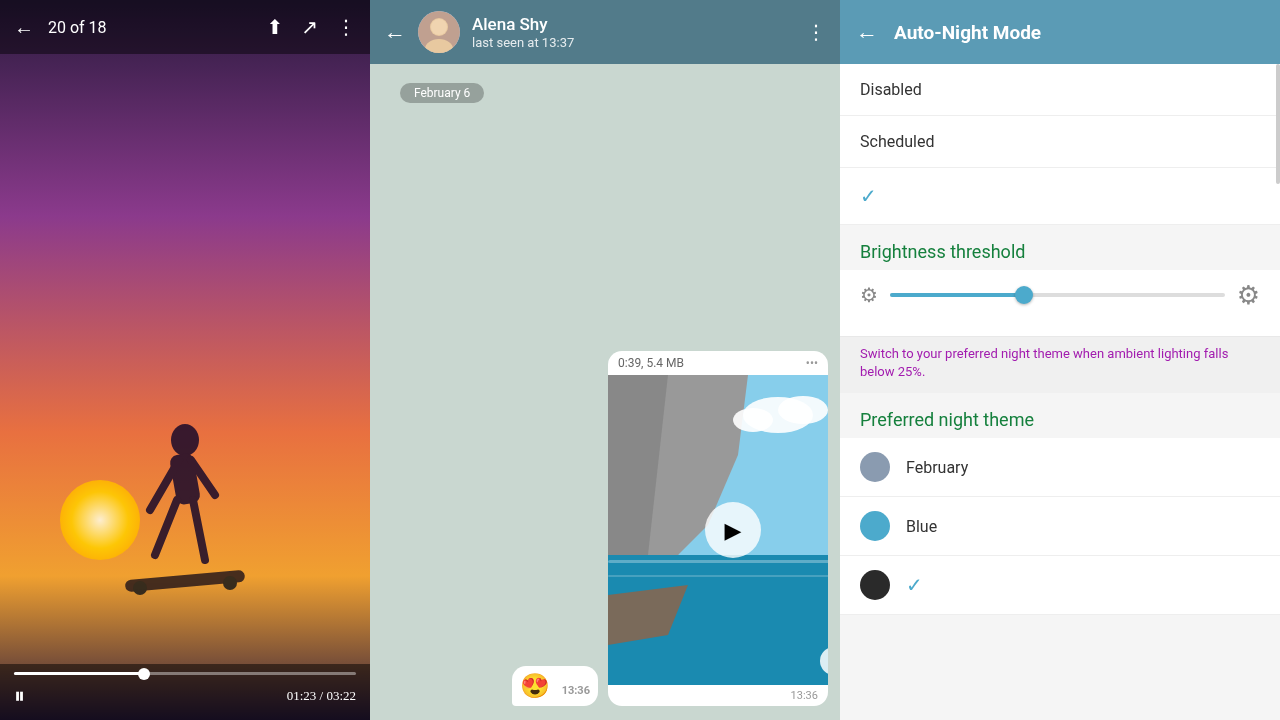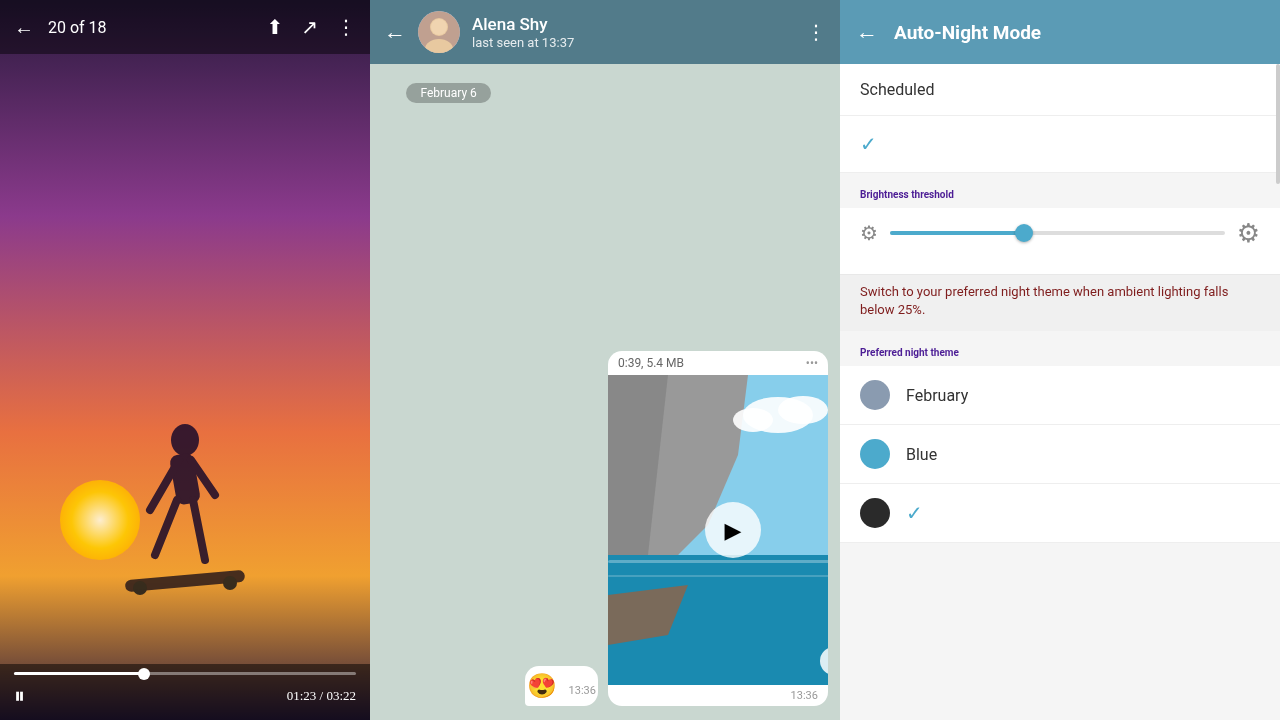--- a/index.html
+++ b/index.html
@@ -186,24 +186,25 @@
       padding: 3px 14px;
       border-radius: 12px;
     }
     .chat-bubble-row {
       display: flex;
       align-items: flex-end;
     }
     .chat-bubble {
       background: #fff;
       border-radius: 14px 14px 14px 4px;
-      padding: 6px 2px;
+      padding: 6px 8px;
       max-width: 320px;
       font-size: 14px;
       position: relative;
+      font-weight: bold;
     }
     .chat-bubble-emoji {
       font-size: 24px;
       display: inline-block;
     }
     .chat-bubble-time {
       font-size: 11px;
       color: #999;
       margin-left: 8px;
     }
@@ -305,23 +306,23 @@
       flex: 1;
       font-size: 16px;
       color: #333;
     }
     .settings-checkmark {
       color: #4caacc;
       font-size: 20px;
     }
     .settings-section-label {
       padding: 16px 20px 8px;
-      font-size: 10px;
-      color: #4c1d95;
-      font-weight: 700;
+      font-size: 18px;
+      color: #15803d;
+      font-weight: 400;
     }
     .brightness-section {
       background: #fff;
       padding: 0 20px 16px;
     }
     .brightness-slider-row {
       display: flex;
       align-items: center;
       gap: 12px;
       padding: 10px 0;
@@ -349,21 +350,21 @@
       height: 18px;
       background: #4caacc;
       border-radius: 50%;
       position: absolute;
       right: -9px;
       top: -7px;
       box-shadow: 0 1px 3px rgba(0,0,0,0.3);
     }
     .brightness-hint {
       font-size: 13px;
-      color: #7f1d1d;
+      color: #a21caf;
       padding: 8px 20px 12px;
       background: #f0f0f0;
       border-top: 1px solid #e8e8e8;
       line-height: 1.4;
     }
     .theme-option {
       display: flex;
       align-items: center;
       padding: 14px 20px;
       background: #fff;
@@ -522,20 +523,23 @@
 </div>
 
 <div class="panel-settings" style="position:relative">
   <div class="settings-header">
     <span class="settings-back">←</span>
     <span class="settings-title">Auto-Night Mode</span>
   </div>
 
   <div class="settings-body">
 
+    <div class="settings-option">
+      <span class="settings-option-label">Disabled</span>
+    </div>
     <div class="settings-option">
       <span class="settings-option-label">Scheduled</span>
     </div>
     <div class="settings-option">
       <span class="settings-checkmark">✓</span>
     </div>
 
     <div class="settings-section-label">Brightness threshold</div>
     <div class="brightness-section">
       <div class="brightness-slider-row">

